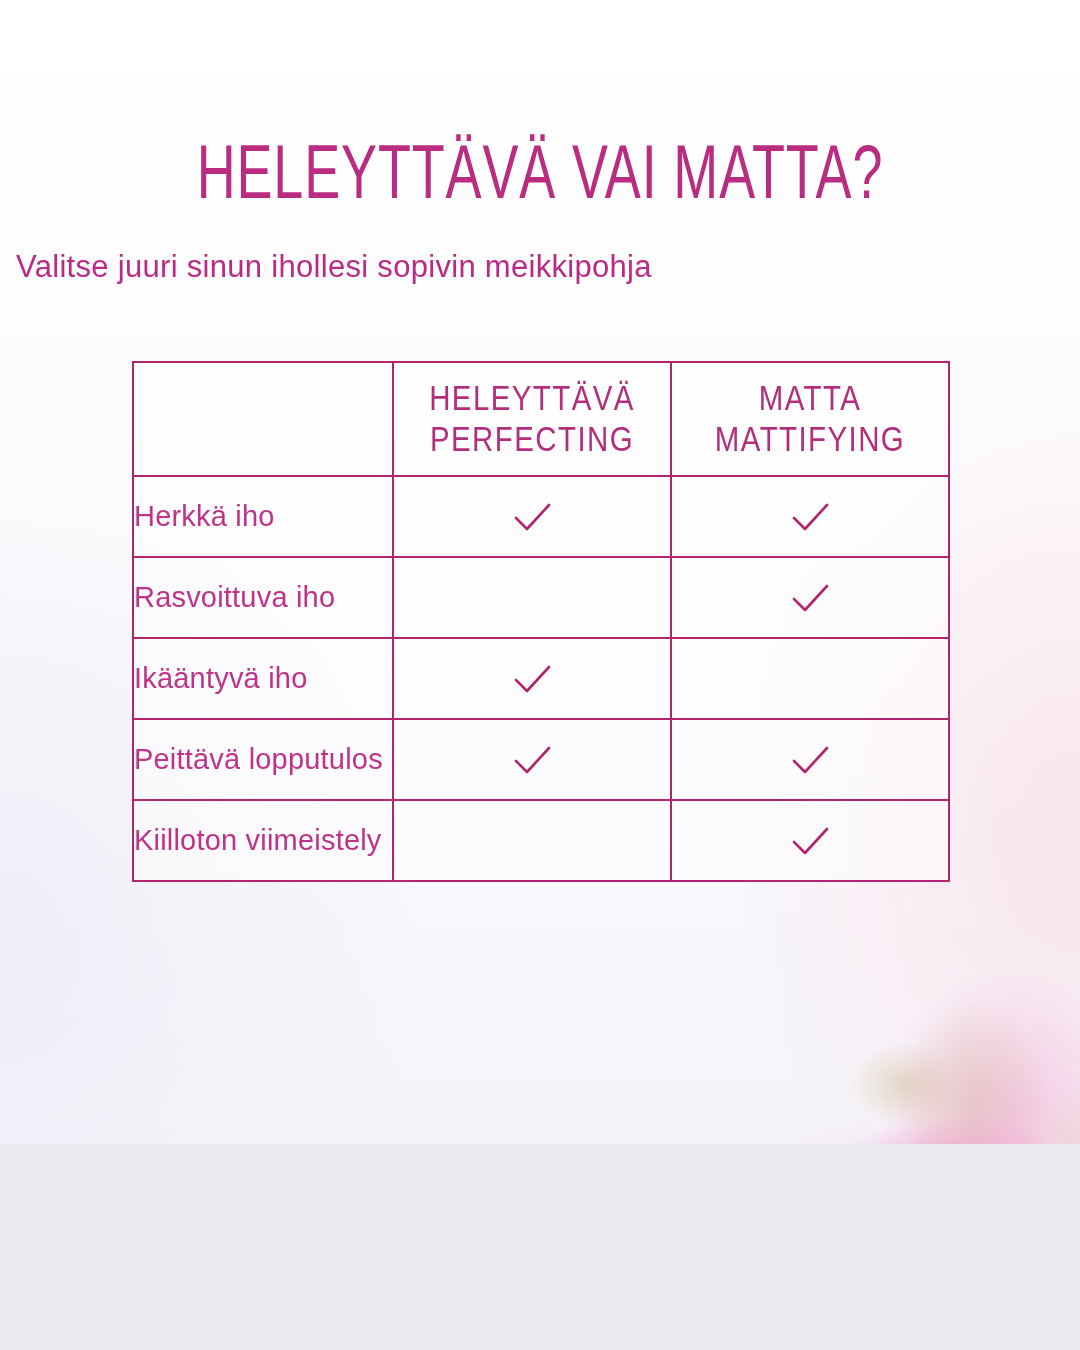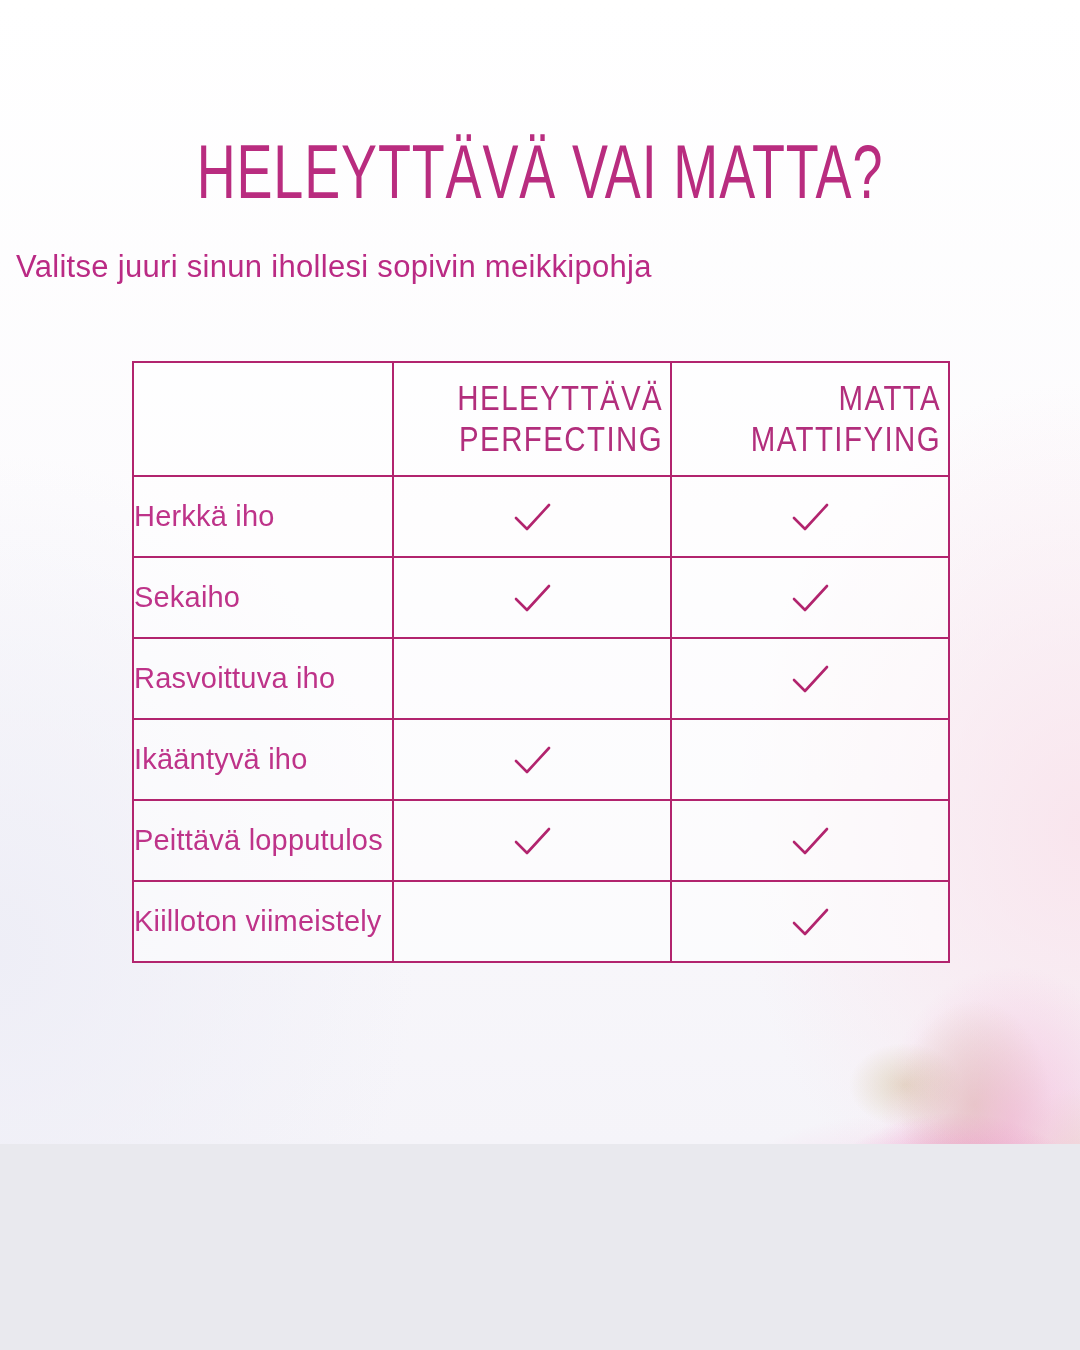--- a/index.html
+++ b/index.html
@@ -36,21 +36,21 @@
     border-collapse:collapse; table-layout:fixed;
   }
   table.compare col.c1 { width:260px; }
   table.compare col.c2 { width:278px; }
   table.compare col.c3 { width:278px; }
   table.compare th, table.compare td {
     border:2px solid #B2246E;
     background:rgba(255,255,255,0.55);
     padding:0;
   }
-  table.compare thead th { height:112px; vertical-align:middle; text-align:right; }
+  table.compare thead th { height:112px; vertical-align:middle; text-align:center; }
   .hdr {
     color:#B22E7C; font-size:31px; font-weight:400;
     letter-spacing:1.5px; line-height:37px;
     transform:scale(0.95,1.12); transform-origin:50% 50%;
   }
   table.compare tbody td { height:79px; vertical-align:middle; }
   td.row-label {
     color:#BE3389; font-size:29px; font-weight:400;
     padding-left:22px; text-align:left; letter-spacing:0.2px;margin-top:32px;
   }
@@ -93,29 +93,20 @@
         <tr>
           <td class="row-label">Herkkä iho</td>
           <td class="check-cell"><svg width="42" height="32" viewBox="0 0 42 32">
               <path d="M5 17 L16 28 L38 4" fill="none" stroke="#B2246E" stroke-width="2.6" stroke-linecap="round" stroke-linejoin="round"></path>
             </svg></td>
           <td class="check-cell"><svg width="42" height="32" viewBox="0 0 42 32">
               <path d="M5 17 L16 28 L38 4" fill="none" stroke="#B2246E" stroke-width="2.6" stroke-linecap="round" stroke-linejoin="round"></path>
             </svg></td>
         </tr>
         <tr>
-          <td class="row-label">Sekaiho</td>
-          <td class="check-cell"><svg width="42" height="32" viewBox="0 0 42 32">
-              <path d="M5 17 L16 28 L38 4" fill="none" stroke="#B2246E" stroke-width="2.6" stroke-linecap="round" stroke-linejoin="round"></path>
-            </svg></td>
-          <td class="check-cell"><svg width="42" height="32" viewBox="0 0 42 32">
-              <path d="M5 17 L16 28 L38 4" fill="none" stroke="#B2246E" stroke-width="2.6" stroke-linecap="round" stroke-linejoin="round"></path>
-            </svg></td>
-        </tr>
-        <tr>
           <td class="row-label">Rasvoittuva iho</td>
           <td class="check-cell"></td>
           <td class="check-cell"><svg width="42" height="32" viewBox="0 0 42 32">
               <path d="M5 17 L16 28 L38 4" fill="none" stroke="#B2246E" stroke-width="2.6" stroke-linecap="round" stroke-linejoin="round"></path>
             </svg></td>
         </tr>
         <tr>
           <td class="row-label">Ikääntyvä iho</td>
           <td class="check-cell"><svg width="42" height="32" viewBox="0 0 42 32">
               <path d="M5 17 L16 28 L38 4" fill="none" stroke="#B2246E" stroke-width="2.6" stroke-linecap="round" stroke-linejoin="round"></path>

